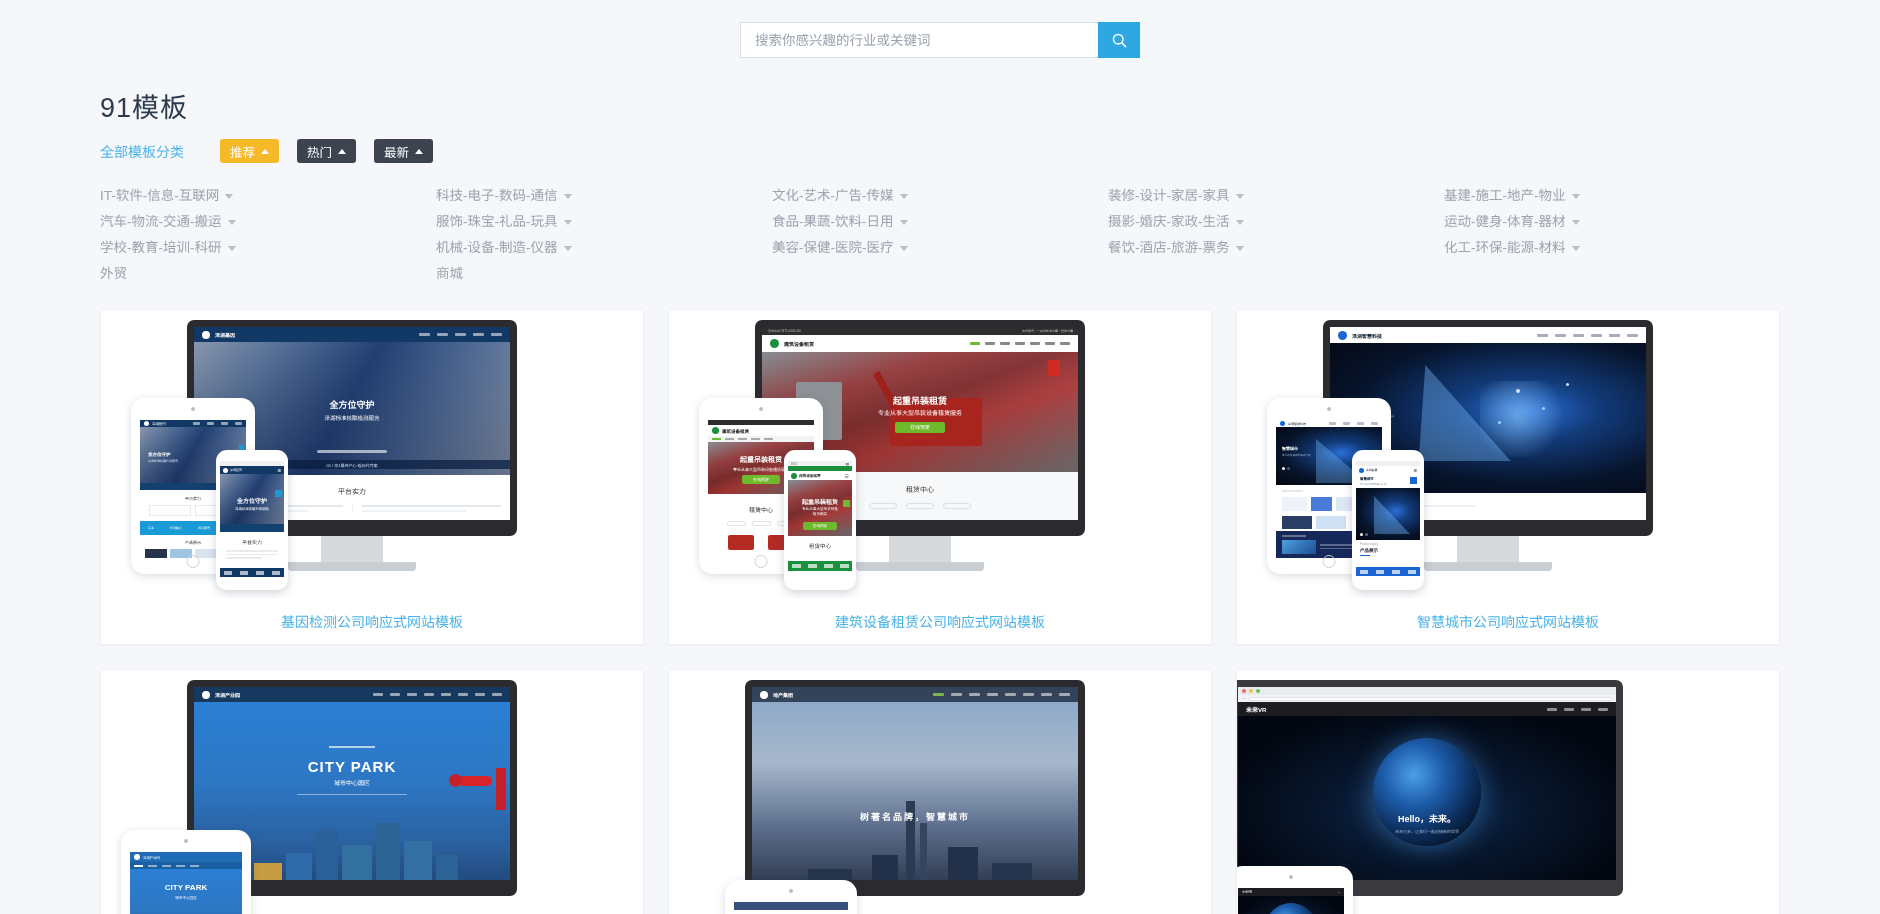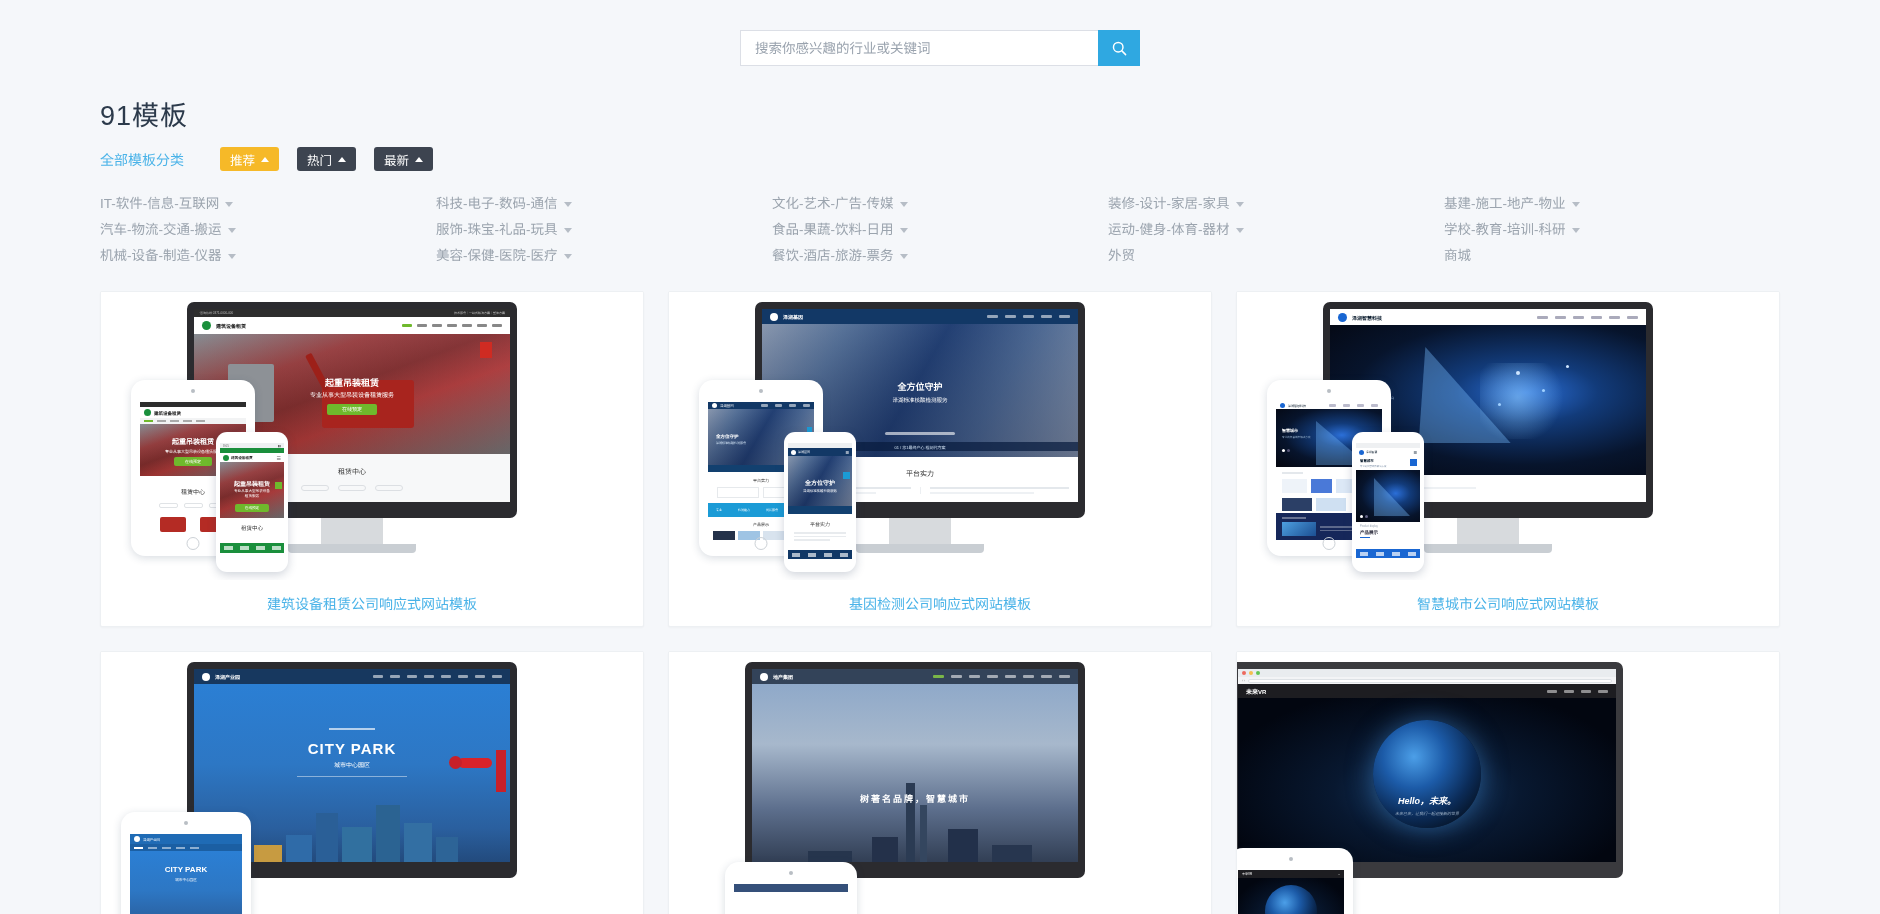--- a/index.html
+++ b/index.html
@@ -8,21 +8,21 @@
     width: 1880px; height: 914px;
     background: #f5f7fa;
     font-family: "Liberation Sans", "DejaVu Sans", sans-serif;
     overflow: hidden;
   }
   body { position: relative; }
 
   
   .search-zone {
     width: 100%;
-    padding: 30px 0 22px;
+    padding: 22px 0 22px;
     display: flex; justify-content: center;
   }
   .search-wrap { display: flex; align-items: stretch; }
   .search-input {
     width: 358px; height: 36px;
     border: 1px solid #dcdfe6;
     border-right: none;
     background: #ffffff;
     padding: 0 14px;
     font-size: 13.5px;
@@ -298,20 +298,24 @@
       </div>
     <div class="cat-item">
         <span class="label">服饰-珠宝-礼品-玩具</span>
         <span class="caret-down"></span>
       </div>
     <div class="cat-item">
         <span class="label">食品-果蔬-饮料-日用</span>
         <span class="caret-down"></span>
       </div>
     <div class="cat-item">
+        <span class="label">摄影-婚庆-家政-生活</span>
+        <span class="caret-down"></span>
+      </div>
+    <div class="cat-item">
         <span class="label">运动-健身-体育-器材</span>
         <span class="caret-down"></span>
       </div>
 
     <div class="cat-item">
         <span class="label">学校-教育-培训-科研</span>
         <span class="caret-down"></span>
       </div>
     <div class="cat-item">
         <span class="label">机械-设备-制造-仪器</span>
@@ -320,144 +324,32 @@
     <div class="cat-item">
         <span class="label">美容-保健-医院-医疗</span>
         <span class="caret-down"></span>
       </div>
 
     <div class="cat-item">
         <span class="label">餐饮-酒店-旅游-票务</span>
         <span class="caret-down"></span>
       </div>
     <div class="cat-item">
+        <span class="label">化工-环保-能源-材料</span>
+        <span class="caret-down"></span>
+      </div>
+    <div class="cat-item">
         <span class="label">外贸</span>
       </div>
     <div class="cat-item">
         <span class="label">商城</span>
       </div>
   </div>
 
   <div class="card-grid">
-
-    <div class="card">
-      <div class="card-thumb">
-
-        <div class="monitor" style="left:86px; top:10px; width:330px;">
-          <div class="mon-screen" style="height:216px;">
-            <div class="topbar" style="height:8px; background:#2d2d2d; font-size:3px; color:#bbb; padding:0 5px; justify-content:space-between;">
-              <span>·咨询热线 0371-0000-000</span>
-                <span>技术服务｜一站式解决方案｜整体方案</span>
-            </div>
-            <div class="navbar" style="height:17px; background:#fff; padding:0 8px; gap:5px;">
-              <span class="logo-dot" style="width:9px;height:9px;background:#1a8f3c;"></span>
-              <span style="font-size:5px;font-weight:bold;color:#222;">建筑设备租赁</span>
-              <span style="flex:1"></span>
-              <span class="navlinks" style="gap:5px;">
-                <i style="width:10px;background:#6fb92c"></i>
-                  <i style="width:10px;background:#888"></i>
-                <i style="width:10px;background:#888"></i>
-                  <i style="width:10px;background:#888"></i>
-                <i style="width:10px;background:#888"></i>
-                  <i style="width:10px;background:#888"></i>
-                <i style="width:10px;background:#888"></i>
-              </span>
-            </div>
-            <div class="hero c1-hero" style="height:120px; position:relative;">
-              <div class="c1-truck" style="left:128px; top:46px; width:92px; height:48px; background:#a8241e; border-radius:3px;"></div>
-              <div class="c1-truck" style="left:34px; top:30px; width:46px; height:58px; background:#8d9196;"></div>
-              <div class="c1-truck" style="left:120px; top:18px; width:7px; height:40px; background:#9d2019; transform:rotate(-28deg);"></div>
-              <div style="position:absolute; right:18px; top:8px; width:12px; height:16px; background:#cf2b22;"></div>
-              <div class="hero-title" style="top:42px; font-size:9px;">起重吊装租赁</div>
-              <div class="hero-sub" style="top:56px; font-size:6px;">专业从事大型吊装设备租赁服务</div>
-              <div class="btn-pill" style="position:absolute; left:50%; transform:translateX(-50%); top:70px; width:50px; height:11px; line-height:11px; font-size:5px; background:#6fb92c;">在线预定</div>
-            </div>
-            <div style="height:54px; background:#f7f8f9; position:relative;">
-              <div class="sect-title" style="font-size:7px; padding-top:12px;">租赁中心</div>
-              <div style="display:flex;justify-content:center;gap:9px;margin-top:9px;">
-                <span style="width:28px;height:6px;border:1px solid #dcdfe3;border-radius:3px;"></span>
-                <span style="width:28px;height:6px;border:1px solid #dcdfe3;border-radius:3px;"></span>
-                <span style="width:28px;height:6px;border:1px solid #dcdfe3;border-radius:3px;"></span>
-              </div>
-            </div>
-          </div>
-          <div class="mon-neck"></div>
-          <div class="mon-base"></div>
-        </div>
-
-        <div class="tablet" style="left:30px; top:88px; width:124px; height:176px;">
-          <span class="cam"></span>
-          <div class="scr" style="height:138px;">
-            <div style="height:5px;background:#2d2d2d;"></div>
-            <div style="height:11px;background:#fff;display:flex;align-items:center;gap:3px;padding:0 4px;">
-              <span class="logo-dot" style="width:7px;height:7px;background:#1a8f3c;"></span>
-              <span style="font-size:4.5px;font-weight:bold;color:#222;">建筑设备租赁</span>
-            </div>
-            <div style="height:6px;background:#f2f3f4;display:flex;gap:4px;align-items:center;padding:0 4px;">
-              <i style="width:9px;height:2px;background:#6fb92c;display:block"></i>
-              <i style="width:9px;height:2px;background:#aaa;display:block"></i>
-              <i style="width:9px;height:2px;background:#aaa;display:block"></i>
-              <i style="width:9px;height:2px;background:#aaa;display:block"></i>
-              <i style="width:9px;height:2px;background:#aaa;display:block"></i>
-            </div>
-            <div class="hero c1-hero" style="height:52px;position:relative;">
-              <div class="hero-title" style="top:12px;font-size:7px;">起重吊装租赁</div>
-              <div class="hero-sub" style="top:24px;font-size:4px;">专业从事大型吊装设备租赁服务</div>
-              <div class="btn-pill" style="position:absolute;left:50%;transform:translateX(-50%);top:33px;width:38px;height:9px;line-height:9px;font-size:4px;background:#6fb92c;">在线预定</div>
-            </div>
-            <div style="background:#fff;height:64px;">
-              <div class="sect-title" style="font-size:6px;padding-top:11px;">租赁中心</div>
-              <div style="display:flex;justify-content:center;gap:6px;margin-top:7px;">
-                <span style="width:19px;height:5px;border:1px solid #e0e3e6;border-radius:2px;"></span>
-                <span style="width:19px;height:5px;border:1px solid #e0e3e6;border-radius:2px;"></span>
-                <span style="width:19px;height:5px;border:1px solid #e0e3e6;border-radius:2px;"></span>
-              </div>
-              <div style="display:flex;justify-content:center;gap:14px;margin-top:9px;">
-                <span style="width:26px;height:15px;background:#b42b24;border-radius:2px;"></span>
-                <span style="width:26px;height:15px;background:#b42b24;border-radius:2px;"></span>
-              </div>
-            </div>
-          </div>
-          <span class="home"></span>
-        </div>
-
-        <div class="phone" style="left:115px; top:140px; width:72px; height:140px;">
-          <div class="scr" style="height:116px;">
-            <div style="height:5px;background:#eef0f2;display:flex;justify-content:space-between;align-items:center;padding:0 3px;font-size:3px;color:#666;">
-                <span>8:05</span>
-                <span>▮▮</span>
-              </div>
-            <div style="height:5px;background:#1a8f3c;"></div>
-            <div style="height:9px;background:#fff;display:flex;align-items:center;gap:2px;padding:0 3px;">
-              <span class="logo-dot" style="width:6px;height:6px;background:#1a8f3c;"></span>
-              <span style="font-size:3.6px;font-weight:bold;color:#222;">建筑设备租赁</span>
-              <span style="flex:1"></span>
-                <span style="font-size:5px;color:#666;">☰</span>
-            </div>
-            <div class="hero c1-hero" style="height:56px;position:relative;">
-              <div class="hero-title" style="top:17px;font-size:6px;">起重吊装租赁</div>
-              <div class="hero-sub" style="top:27px;font-size:3.6px;line-height:1.5;">专业从事大型吊装设备<br>租赁服务</div>
-              <div class="btn-pill" style="position:absolute;left:50%;transform:translateX(-50%);top:42px;width:34px;height:8px;line-height:8px;font-size:3.6px;background:#6fb92c;">在线预定</div>
-              <div style="position:absolute;right:2px;top:20px;width:7px;height:7px;background:#6fb92c;"></div>
-            </div>
-            <div style="height:25px;background:#fff;">
-              <div class="sect-title" style="font-size:5.5px;padding-top:6px;">租赁中心</div>
-            </div>
-            <div style="height:10px;background:#1a8f3c;display:flex;justify-content:space-around;align-items:center;">
-              <i style="width:9px;height:4px;background:rgba(255,255,255,.7);display:block"></i>
-              <i style="width:9px;height:4px;background:rgba(255,255,255,.7);display:block"></i>
-              <i style="width:9px;height:4px;background:rgba(255,255,255,.7);display:block"></i>
-              <i style="width:9px;height:4px;background:rgba(255,255,255,.7);display:block"></i>
-            </div>
-          </div>
-        </div>
-
-      </div>
-      <div class="card-caption">建筑设备租赁公司响应式网站模板</div>
-    </div>
 
     <div class="card">
       <div class="card-thumb">
 
         <div class="monitor" style="left:86px; top:10px; width:330px;">
           <div class="mon-screen" style="height:216px;">
             <div class="navbar" style="height:15px; background:#123866; padding:0 8px; gap:5px;">
               <span class="logo-dot" style="width:8px;height:8px;background:#fff;"></span>
               <span style="font-size:5px;font-weight:bold;color:#fff;">泽湖基因</span>
               <span style="flex:1"></span>
@@ -573,20 +465,136 @@
               <i style="width:8px;height:4px;background:rgba(255,255,255,.65);display:block"></i>
               <i style="width:8px;height:4px;background:rgba(255,255,255,.65);display:block"></i>
               <i style="width:8px;height:4px;background:rgba(255,255,255,.65);display:block"></i>
               <i style="width:8px;height:4px;background:rgba(255,255,255,.65);display:block"></i>
             </div>
           </div>
         </div>
 
       </div>
       <div class="card-caption">基因检测公司响应式网站模板</div>
+    </div>
+
+    <div class="card">
+      <div class="card-thumb">
+
+        <div class="monitor" style="left:86px; top:10px; width:330px;">
+          <div class="mon-screen" style="height:216px;">
+            <div class="topbar" style="height:8px; background:#2d2d2d; font-size:3px; color:#bbb; padding:0 5px; justify-content:space-between;">
+              <span>·咨询热线 0371-0000-000</span>
+                <span>技术服务｜一站式解决方案｜整体方案</span>
+            </div>
+            <div class="navbar" style="height:17px; background:#fff; padding:0 8px; gap:5px;">
+              <span class="logo-dot" style="width:9px;height:9px;background:#1a8f3c;"></span>
+              <span style="font-size:5px;font-weight:bold;color:#222;">建筑设备租赁</span>
+              <span style="flex:1"></span>
+              <span class="navlinks" style="gap:5px;">
+                <i style="width:10px;background:#6fb92c"></i>
+                  <i style="width:10px;background:#888"></i>
+                <i style="width:10px;background:#888"></i>
+                  <i style="width:10px;background:#888"></i>
+                <i style="width:10px;background:#888"></i>
+                  <i style="width:10px;background:#888"></i>
+                <i style="width:10px;background:#888"></i>
+              </span>
+            </div>
+            <div class="hero c1-hero" style="height:120px; position:relative;">
+              <div class="c1-truck" style="left:128px; top:46px; width:92px; height:48px; background:#a8241e; border-radius:3px;"></div>
+              <div class="c1-truck" style="left:34px; top:30px; width:46px; height:58px; background:#8d9196;"></div>
+              <div class="c1-truck" style="left:120px; top:18px; width:7px; height:40px; background:#9d2019; transform:rotate(-28deg);"></div>
+              <div style="position:absolute; right:18px; top:8px; width:12px; height:16px; background:#cf2b22;"></div>
+              <div class="hero-title" style="top:42px; font-size:9px;">起重吊装租赁</div>
+              <div class="hero-sub" style="top:56px; font-size:6px;">专业从事大型吊装设备租赁服务</div>
+              <div class="btn-pill" style="position:absolute; left:50%; transform:translateX(-50%); top:70px; width:50px; height:11px; line-height:11px; font-size:5px; background:#6fb92c;">在线预定</div>
+            </div>
+            <div style="height:54px; background:#f7f8f9; position:relative;">
+              <div class="sect-title" style="font-size:7px; padding-top:12px;">租赁中心</div>
+              <div style="display:flex;justify-content:center;gap:9px;margin-top:9px;">
+                <span style="width:28px;height:6px;border:1px solid #dcdfe3;border-radius:3px;"></span>
+                <span style="width:28px;height:6px;border:1px solid #dcdfe3;border-radius:3px;"></span>
+                <span style="width:28px;height:6px;border:1px solid #dcdfe3;border-radius:3px;"></span>
+              </div>
+            </div>
+          </div>
+          <div class="mon-neck"></div>
+          <div class="mon-base"></div>
+        </div>
+
+        <div class="tablet" style="left:30px; top:88px; width:124px; height:176px;">
+          <span class="cam"></span>
+          <div class="scr" style="height:138px;">
+            <div style="height:5px;background:#2d2d2d;"></div>
+            <div style="height:11px;background:#fff;display:flex;align-items:center;gap:3px;padding:0 4px;">
+              <span class="logo-dot" style="width:7px;height:7px;background:#1a8f3c;"></span>
+              <span style="font-size:4.5px;font-weight:bold;color:#222;">建筑设备租赁</span>
+            </div>
+            <div style="height:6px;background:#f2f3f4;display:flex;gap:4px;align-items:center;padding:0 4px;">
+              <i style="width:9px;height:2px;background:#6fb92c;display:block"></i>
+              <i style="width:9px;height:2px;background:#aaa;display:block"></i>
+              <i style="width:9px;height:2px;background:#aaa;display:block"></i>
+              <i style="width:9px;height:2px;background:#aaa;display:block"></i>
+              <i style="width:9px;height:2px;background:#aaa;display:block"></i>
+            </div>
+            <div class="hero c1-hero" style="height:52px;position:relative;">
+              <div class="hero-title" style="top:12px;font-size:7px;">起重吊装租赁</div>
+              <div class="hero-sub" style="top:24px;font-size:4px;">专业从事大型吊装设备租赁服务</div>
+              <div class="btn-pill" style="position:absolute;left:50%;transform:translateX(-50%);top:33px;width:38px;height:9px;line-height:9px;font-size:4px;background:#6fb92c;">在线预定</div>
+            </div>
+            <div style="background:#fff;height:64px;">
+              <div class="sect-title" style="font-size:6px;padding-top:11px;">租赁中心</div>
+              <div style="display:flex;justify-content:center;gap:6px;margin-top:7px;">
+                <span style="width:19px;height:5px;border:1px solid #e0e3e6;border-radius:2px;"></span>
+                <span style="width:19px;height:5px;border:1px solid #e0e3e6;border-radius:2px;"></span>
+                <span style="width:19px;height:5px;border:1px solid #e0e3e6;border-radius:2px;"></span>
+              </div>
+              <div style="display:flex;justify-content:center;gap:14px;margin-top:9px;">
+                <span style="width:26px;height:15px;background:#b42b24;border-radius:2px;"></span>
+                <span style="width:26px;height:15px;background:#b42b24;border-radius:2px;"></span>
+              </div>
+            </div>
+          </div>
+          <span class="home"></span>
+        </div>
+
+        <div class="phone" style="left:115px; top:140px; width:72px; height:140px;">
+          <div class="scr" style="height:116px;">
+            <div style="height:5px;background:#eef0f2;display:flex;justify-content:space-between;align-items:center;padding:0 3px;font-size:3px;color:#666;">
+                <span>8:05</span>
+                <span>▮▮</span>
+              </div>
+            <div style="height:5px;background:#1a8f3c;"></div>
+            <div style="height:9px;background:#fff;display:flex;align-items:center;gap:2px;padding:0 3px;">
+              <span class="logo-dot" style="width:6px;height:6px;background:#1a8f3c;"></span>
+              <span style="font-size:3.6px;font-weight:bold;color:#222;">建筑设备租赁</span>
+              <span style="flex:1"></span>
+                <span style="font-size:5px;color:#666;">☰</span>
+            </div>
+            <div class="hero c1-hero" style="height:56px;position:relative;">
+              <div class="hero-title" style="top:17px;font-size:6px;">起重吊装租赁</div>
+              <div class="hero-sub" style="top:27px;font-size:3.6px;line-height:1.5;">专业从事大型吊装设备<br>租赁服务</div>
+              <div class="btn-pill" style="position:absolute;left:50%;transform:translateX(-50%);top:42px;width:34px;height:8px;line-height:8px;font-size:3.6px;background:#6fb92c;">在线预定</div>
+              <div style="position:absolute;right:2px;top:20px;width:7px;height:7px;background:#6fb92c;"></div>
+            </div>
+            <div style="height:25px;background:#fff;">
+              <div class="sect-title" style="font-size:5.5px;padding-top:6px;">租赁中心</div>
+            </div>
+            <div style="height:10px;background:#1a8f3c;display:flex;justify-content:space-around;align-items:center;">
+              <i style="width:9px;height:4px;background:rgba(255,255,255,.7);display:block"></i>
+              <i style="width:9px;height:4px;background:rgba(255,255,255,.7);display:block"></i>
+              <i style="width:9px;height:4px;background:rgba(255,255,255,.7);display:block"></i>
+              <i style="width:9px;height:4px;background:rgba(255,255,255,.7);display:block"></i>
+            </div>
+          </div>
+        </div>
+
+      </div>
+      <div class="card-caption">建筑设备租赁公司响应式网站模板</div>
     </div>
 
     <div class="card">
       <div class="card-thumb">
 
         <div class="monitor" style="left:86px; top:10px; width:330px;">
           <div class="mon-screen" style="height:216px;">
             <div class="navbar" style="height:16px; background:#ffffff; padding:0 8px; gap:5px;">
               <span class="logo-dot" style="width:9px;height:9px;background:#1966d2;"></span>
               <span style="font-size:5px;font-weight:bold;color:#123;">泽湖智慧科技</span>
@@ -835,21 +843,21 @@
             <div style="height:14px;background:#1d1d21;display:flex;align-items:center;padding:0 8px;">
               <span style="font-size:6px;color:#fff;font-weight:bold;">未来VR</span>
               <span style="flex:1"></span>
               <span class="navlinks">
                 <i style="width:10px;background:rgba(255,255,255,.5)"></i>
                 <i style="width:10px;background:rgba(255,255,255,.5)"></i>
                 <i style="width:10px;background:rgba(255,255,255,.5)"></i>
                 <i style="width:10px;background:rgba(255,255,255,.5)"></i>
               </span>
             </div>
-            <div class="hero c6-hero" style="height:172px; position:relative;font-style:italic;">
+            <div class="hero c6-hero" style="height:172px; position:relative;">
               <div style="position:absolute;left:50%;top:44%;transform:translate(-50%,-50%);width:108px;height:108px;border-radius:50%;
                    background:radial-gradient(circle at 38% 34%, #4c9fe8 0%, #1c5ba8 32%, #0b2b57 62%, #05101f 85%);
                    box-shadow:0 0 26px rgba(70,150,230,.5);"></div>
               <div class="hero-title" style="top:96px;font-size:9px;">Hello，未来。</div>
               <div class="hero-sub" style="top:112px;font-size:4px;color:#9fb3c8;">未来已来，让我们一起迎接新的世界</div>
             </div>
           </div>
         </div>
         <div class="tablet" style="left:-8px; top:196px; width:124px; height:120px;">
           <span class="cam"></span>

